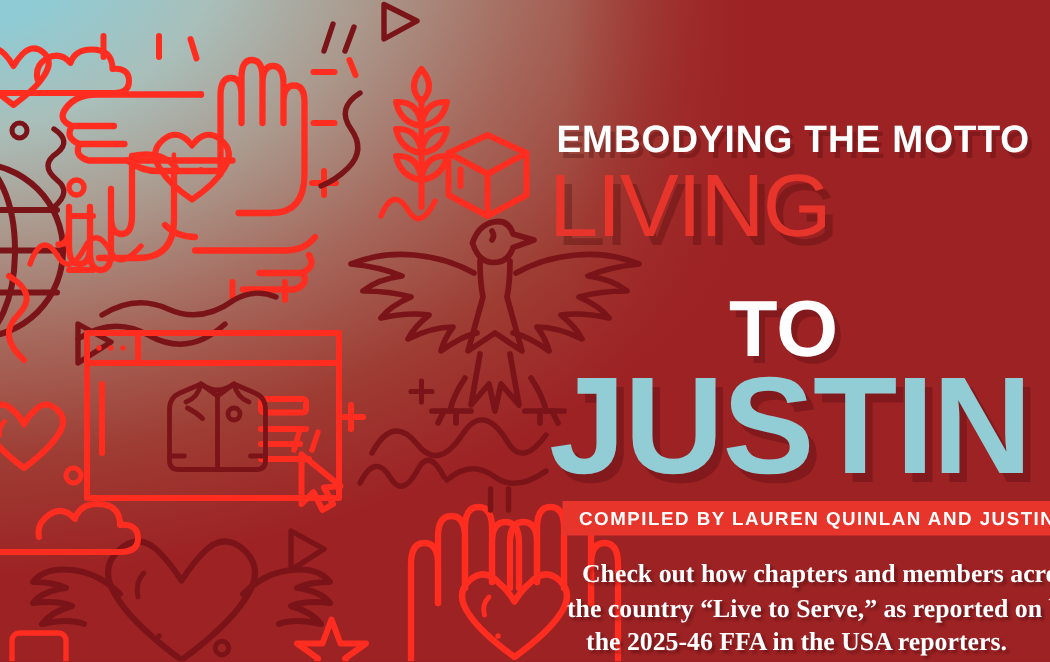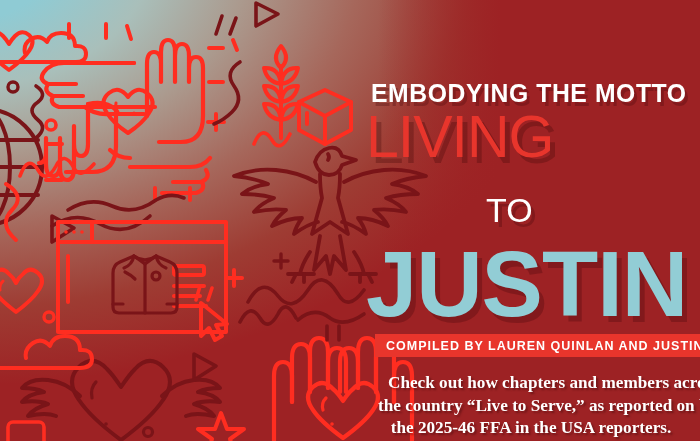--- a/index.html
+++ b/index.html
@@ -46,21 +46,21 @@
   }
   .line-living {
     position:absolute; left:0px; top:108px;
     font-size:59px; font-weight:normal; letter-spacing:-1px;
     color:#e8352c; white-space:nowrap; line-height:1;
     text-shadow:5px 6px 0 rgba(70,8,10,0.32);
     text-align:right;
   }
   .line-to {
     position:absolute; left:120px; top:193px;
-    font-size:34px; font-weight:normal; letter-spacing:0px;
+    font-size:53px; font-weight:bold; letter-spacing:0px;
     color:#ffffff; white-space:nowrap; line-height:1;
     text-shadow:4px 5px 0 rgba(70,8,10,0.30);
   }
   .line-serve {
     position:absolute; left:0px; top:238px;
     font-size:92px; font-weight:bold; letter-spacing:-1px;
     color:#92cdd5; white-space:nowrap; line-height:1;
     text-shadow:5px 6px 0 rgba(70,8,10,0.30);
   }
 

